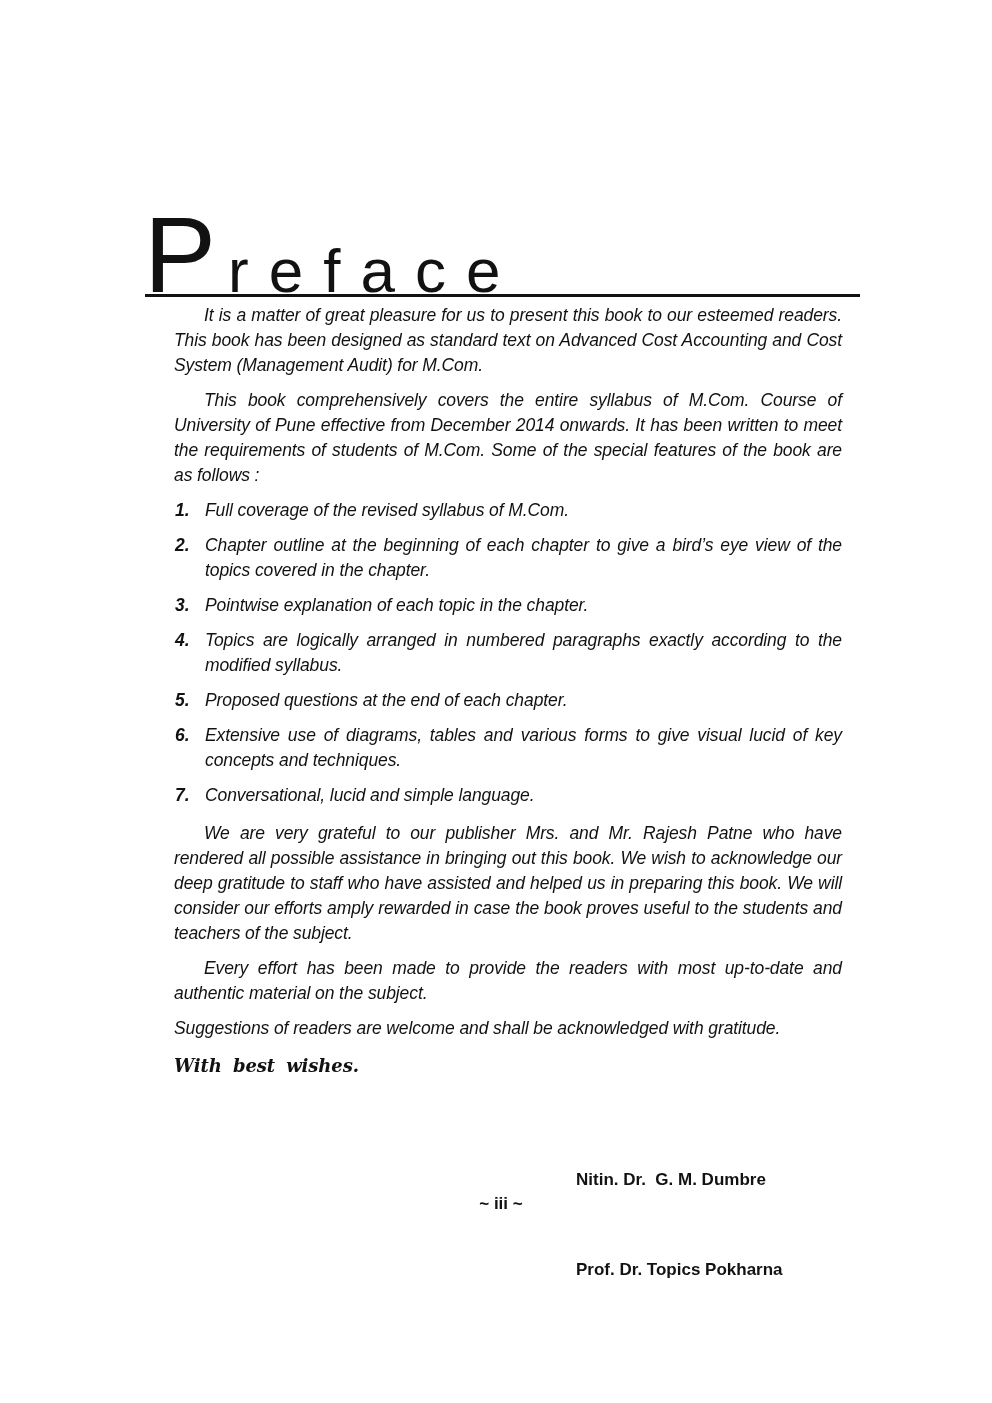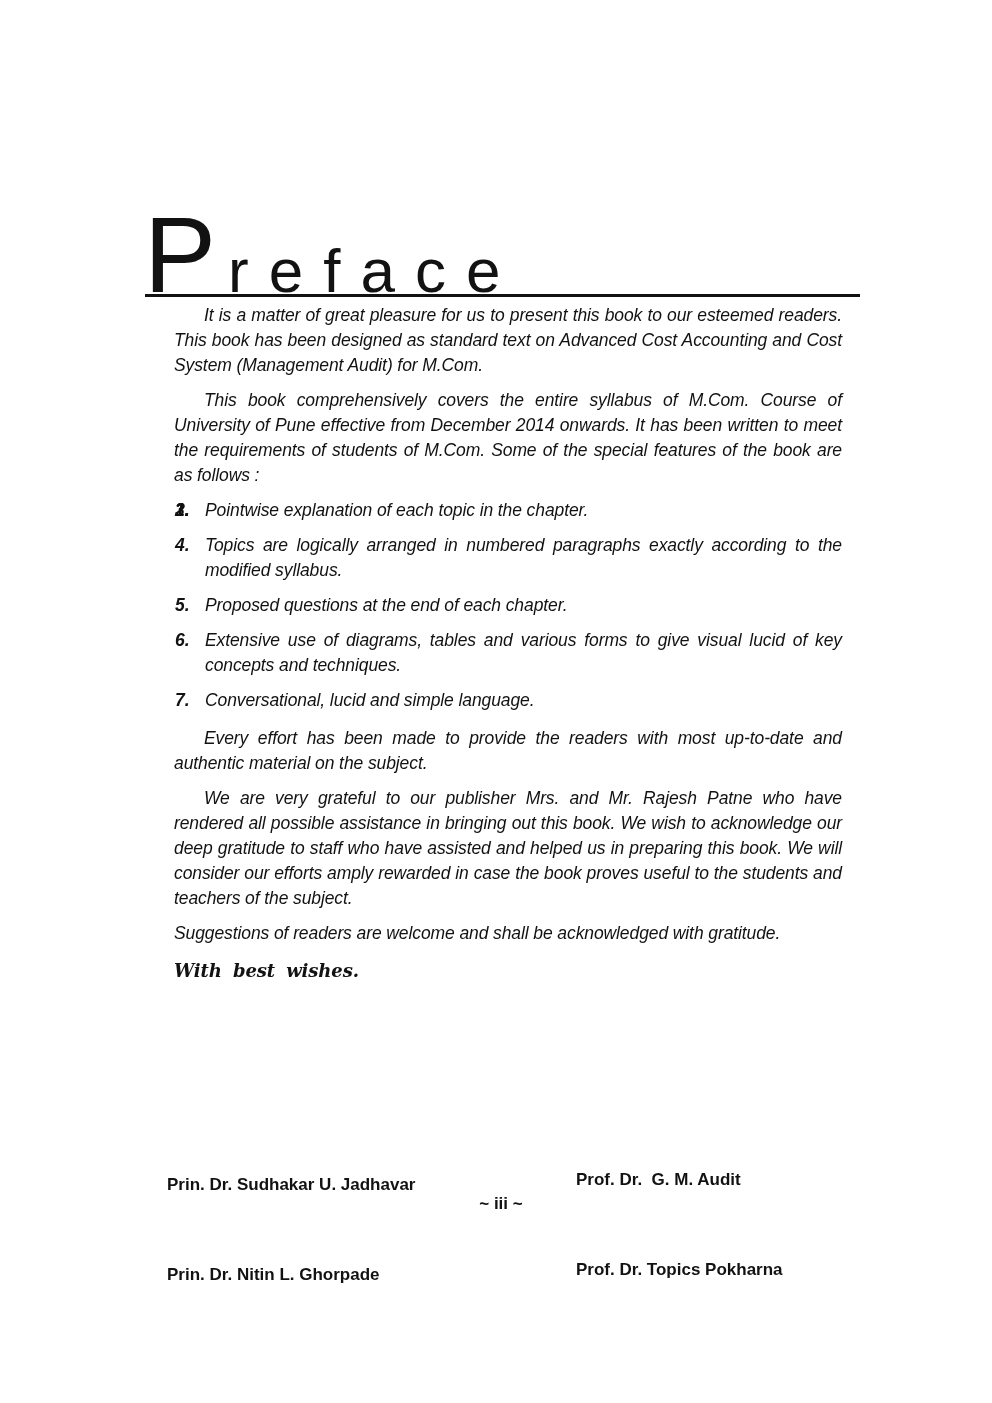--- a/index.html
+++ b/index.html
@@ -125,23 +125,25 @@
   <div class="title-rule"></div>
 
   <div class="body-col">
 
     <p class="para">It is a matter of great pleasure for us to present this book to our esteemed readers. This book has been designed as standard text on Advanced Cost Accounting and Cost System (Management Audit) for M.Com.</p>
     <p class="para">This book comprehensively covers the entire syllabus of M.Com. Course of University of Pune effective from December 2014 onwards. It has been written to meet the requirements of students of M.Com. Some of the special features of the book are as follows :</p>
 
     <div class="features">
       <div class="feature">
         <span class="feature-number">1.</span>
+        <span>Full coverage of the revised syllabus of M.Com.</span>
       </div>
       <div class="feature">
         <span class="feature-number">2.</span>
+        <span>Chapter outline at the beginning of each chapter to give a bird’s eye view of the topics covered in the chapter.</span>
       </div>
       <div class="feature">
         <span class="feature-number">3.</span>
         <span>Pointwise explanation of each topic in the chapter.</span>
       </div>
       <div class="feature">
         <span class="feature-number">4.</span>
         <span>Topics are logically arranged in numbered paragraphs exactly according to the modified syllabus.</span>
       </div>
       <div class="feature">
@@ -151,32 +153,28 @@
       <div class="feature">
         <span class="feature-number">6.</span>
         <span>Extensive use of diagrams, tables and various forms to give visual lucid of key concepts and techniques.</span>
       </div>
       <div class="feature">
         <span class="feature-number">7.</span>
         <span>Conversational, lucid and simple language.</span>
       </div>
     </div>
 
+    <p class="para">We are very grateful to our publisher Mrs. and Mr. Rajesh Patne who have rendered all possible assistance in bringing out this book. We wish to acknowledge our deep gratitude to staff who have assisted and helped us in preparing this book. We will consider our efforts amply rewarded in case the book proves useful to the students and teachers of the subject.</p>
     <p class="para">Every effort has been made to provide the readers with most up-to-date and authentic material on the subject.</p>
-    <p class="para">We are very grateful to our publisher Mrs. and Mr. Rajesh Patne who have rendered all possible assistance in bringing out this book. We wish to acknowledge our deep gratitude to staff who have assisted and helped us in preparing this book. We will consider our efforts amply rewarded in case the book proves useful to the students and teachers of the subject.</p>
     <p class="para suggestion">Suggestions of readers are welcome and shall be acknowledged with gratitude.</p>
     <p class="wishes">With best wishes.</p>
 
   </div>
 
-  <div class="sig sig-left">
-    <div>Prin. Dr. Sudhakar U. Jadhavar</div>
-    <div>Prin. Dr. Nitin L. Ghorpade</div>
-  </div>
 
   <div class="sig sig-right">
-    <div>Prof. Dr.  G. M. Audit</div>
+    <div>Nitin. Dr.  G. M. Dumbre</div>
     <div>Prof. Dr. Topics Pokharna</div>
   </div>
 
   <div class="page-number">~ iii ~</div>
 
 </div>
 
 </body></html>

